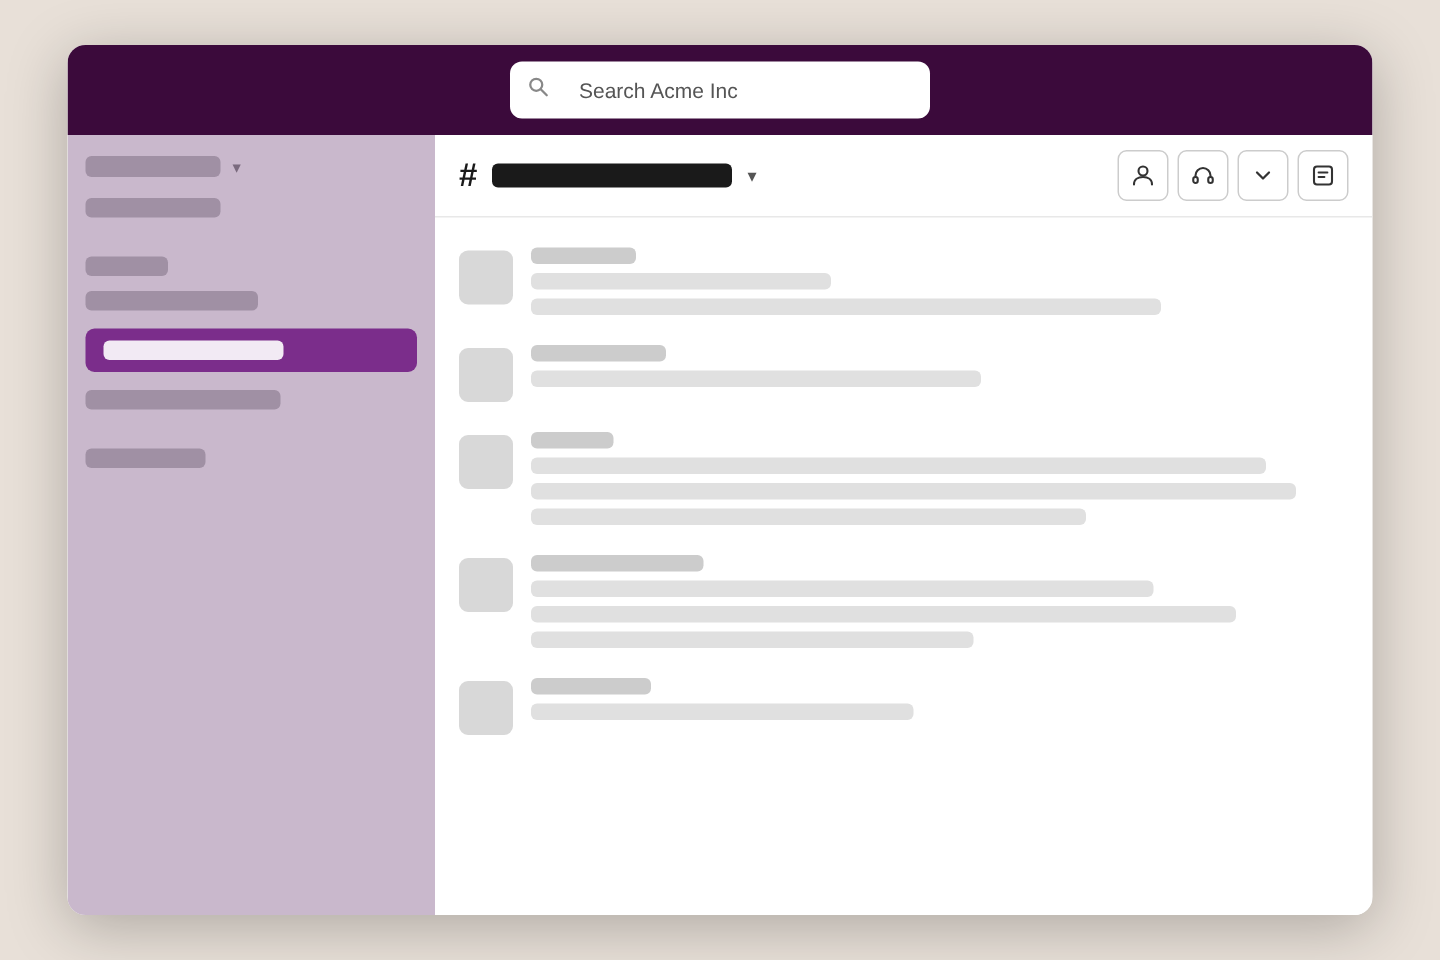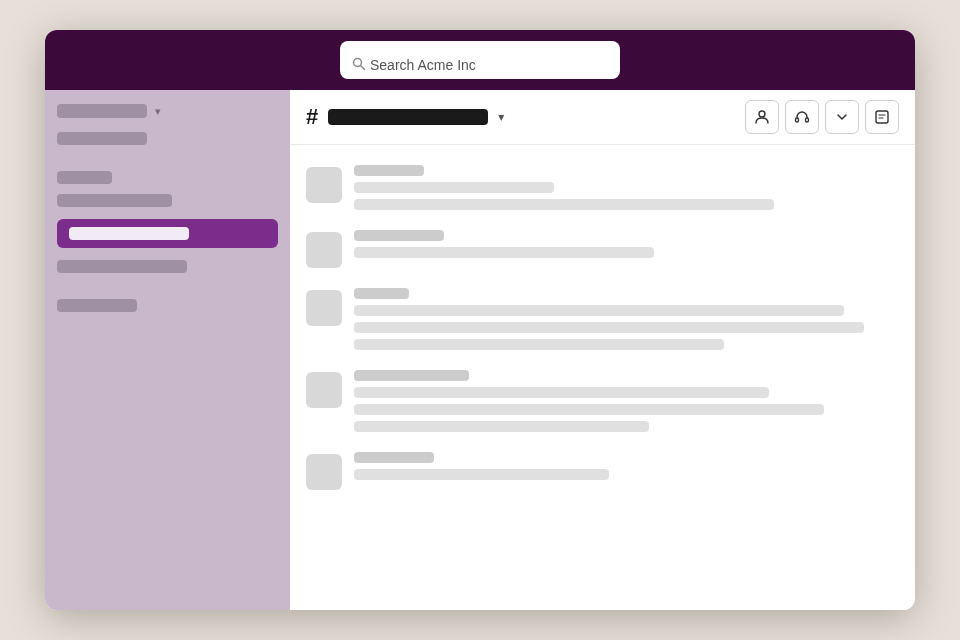--- a/index.html
+++ b/index.html
@@ -36,22 +36,23 @@
       flex-shrink: 0;
       padding: 0 20px;
     }
 
     .search-bar {
       width: 280px;
       height: 38px;
       background: #fff;
       border-radius: 8px;
       display: flex;
+      align-items: center;
       padding: 16px 12px;
-      gap: 4px;
+      gap: 20px;
     }
 
     .search-icon-svg {
       color: #888;
       flex-shrink: 0;
     }
 
     .search-placeholder {
       font-size: 14px;
       color: #555;

